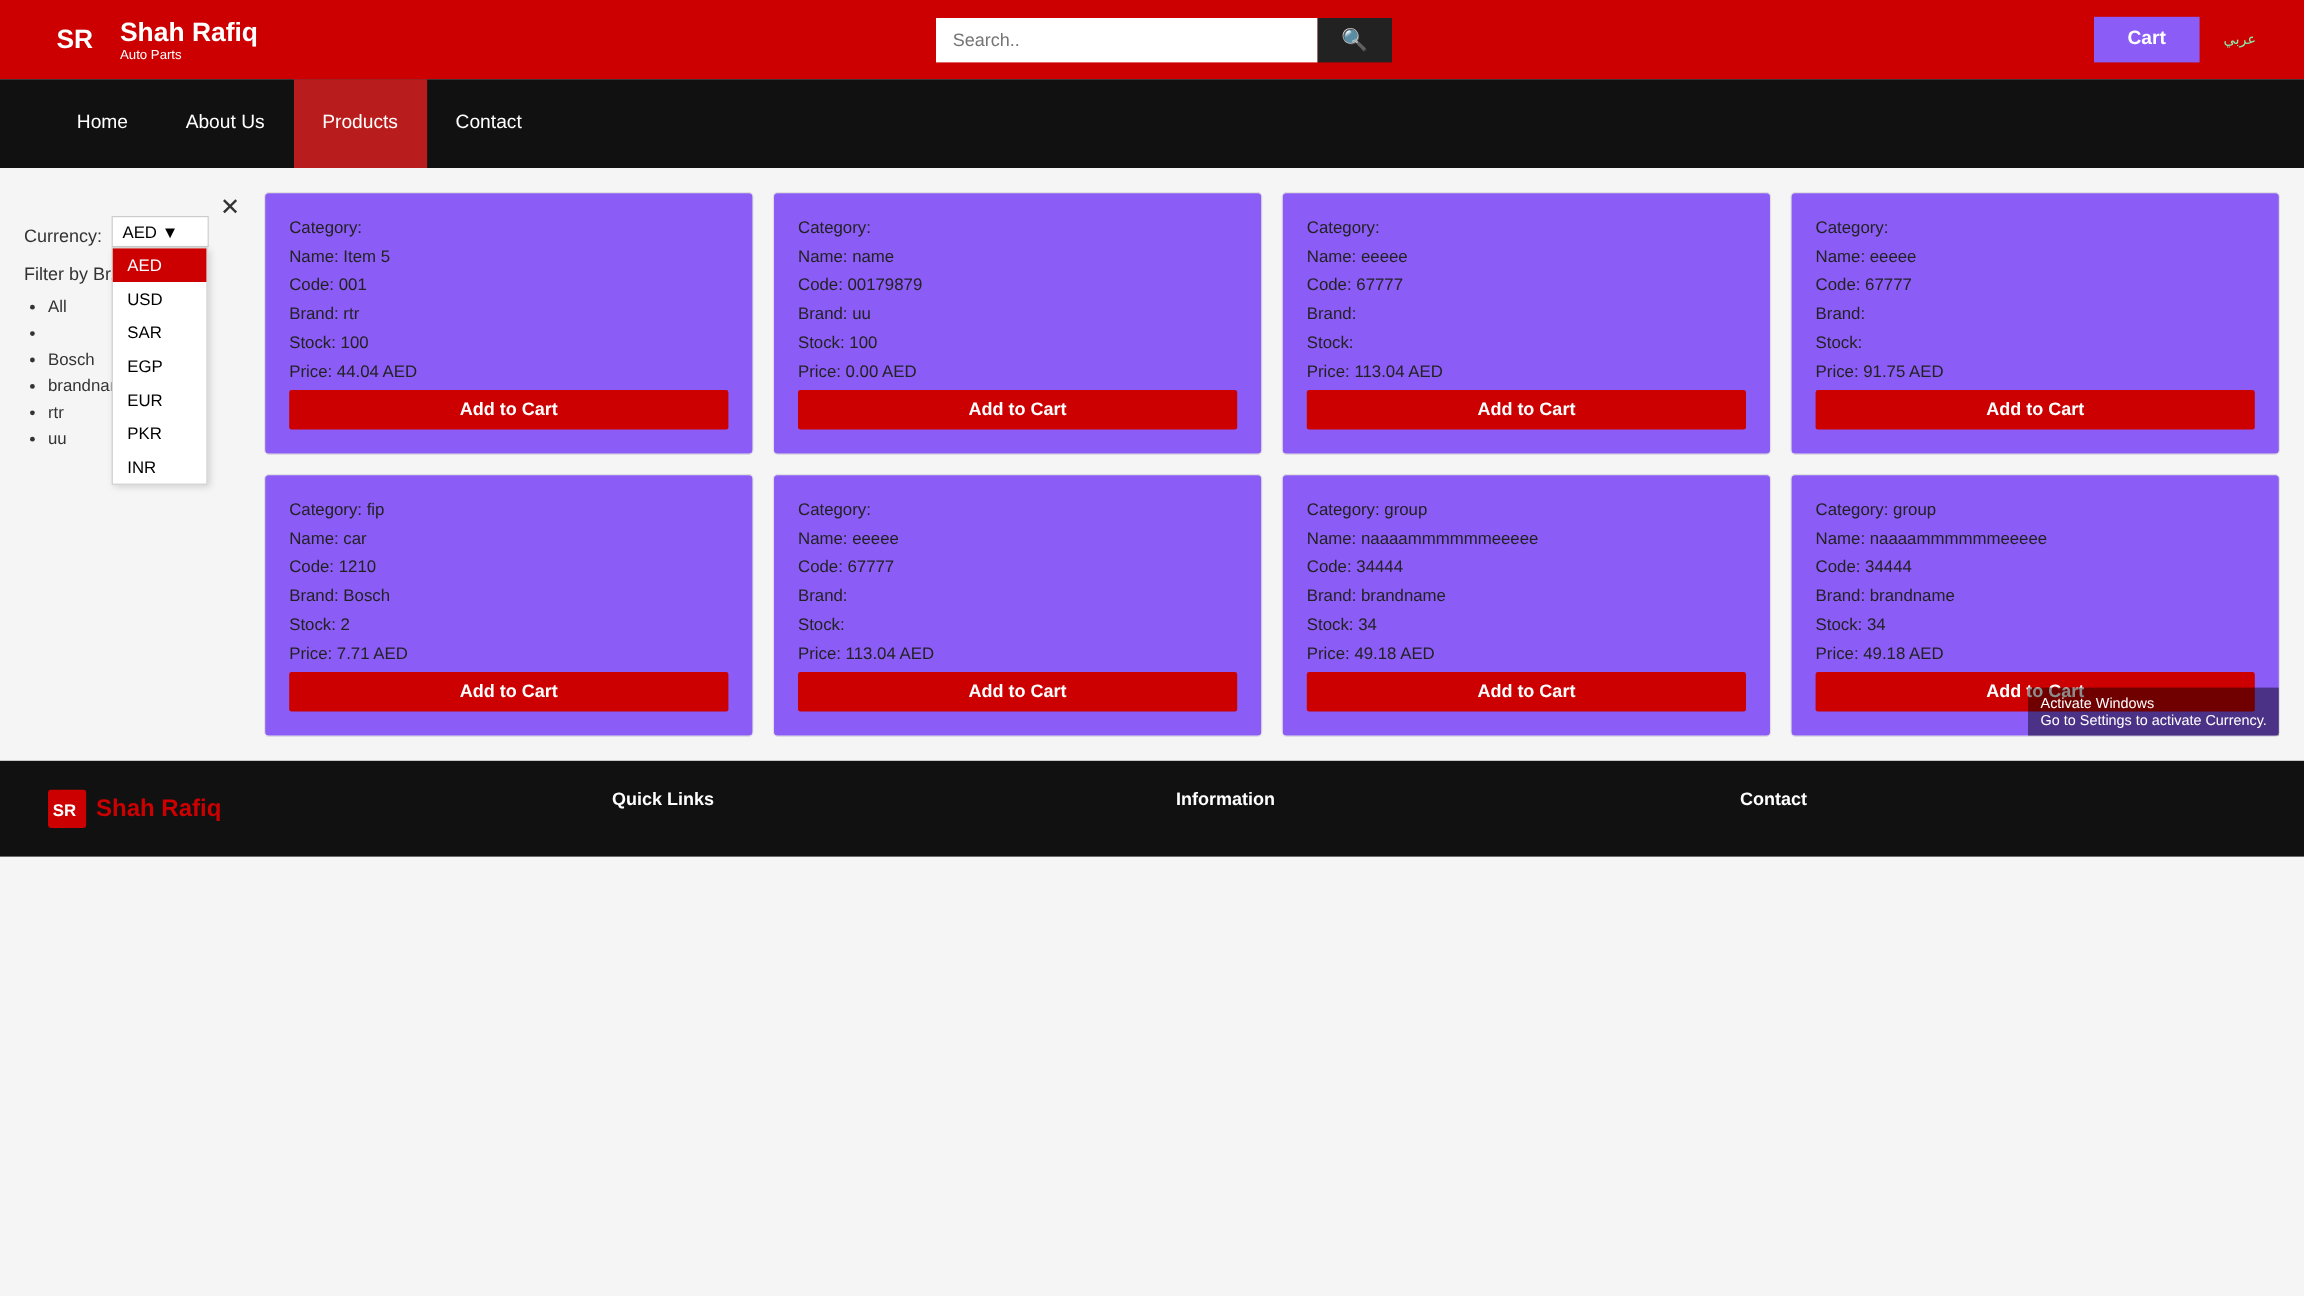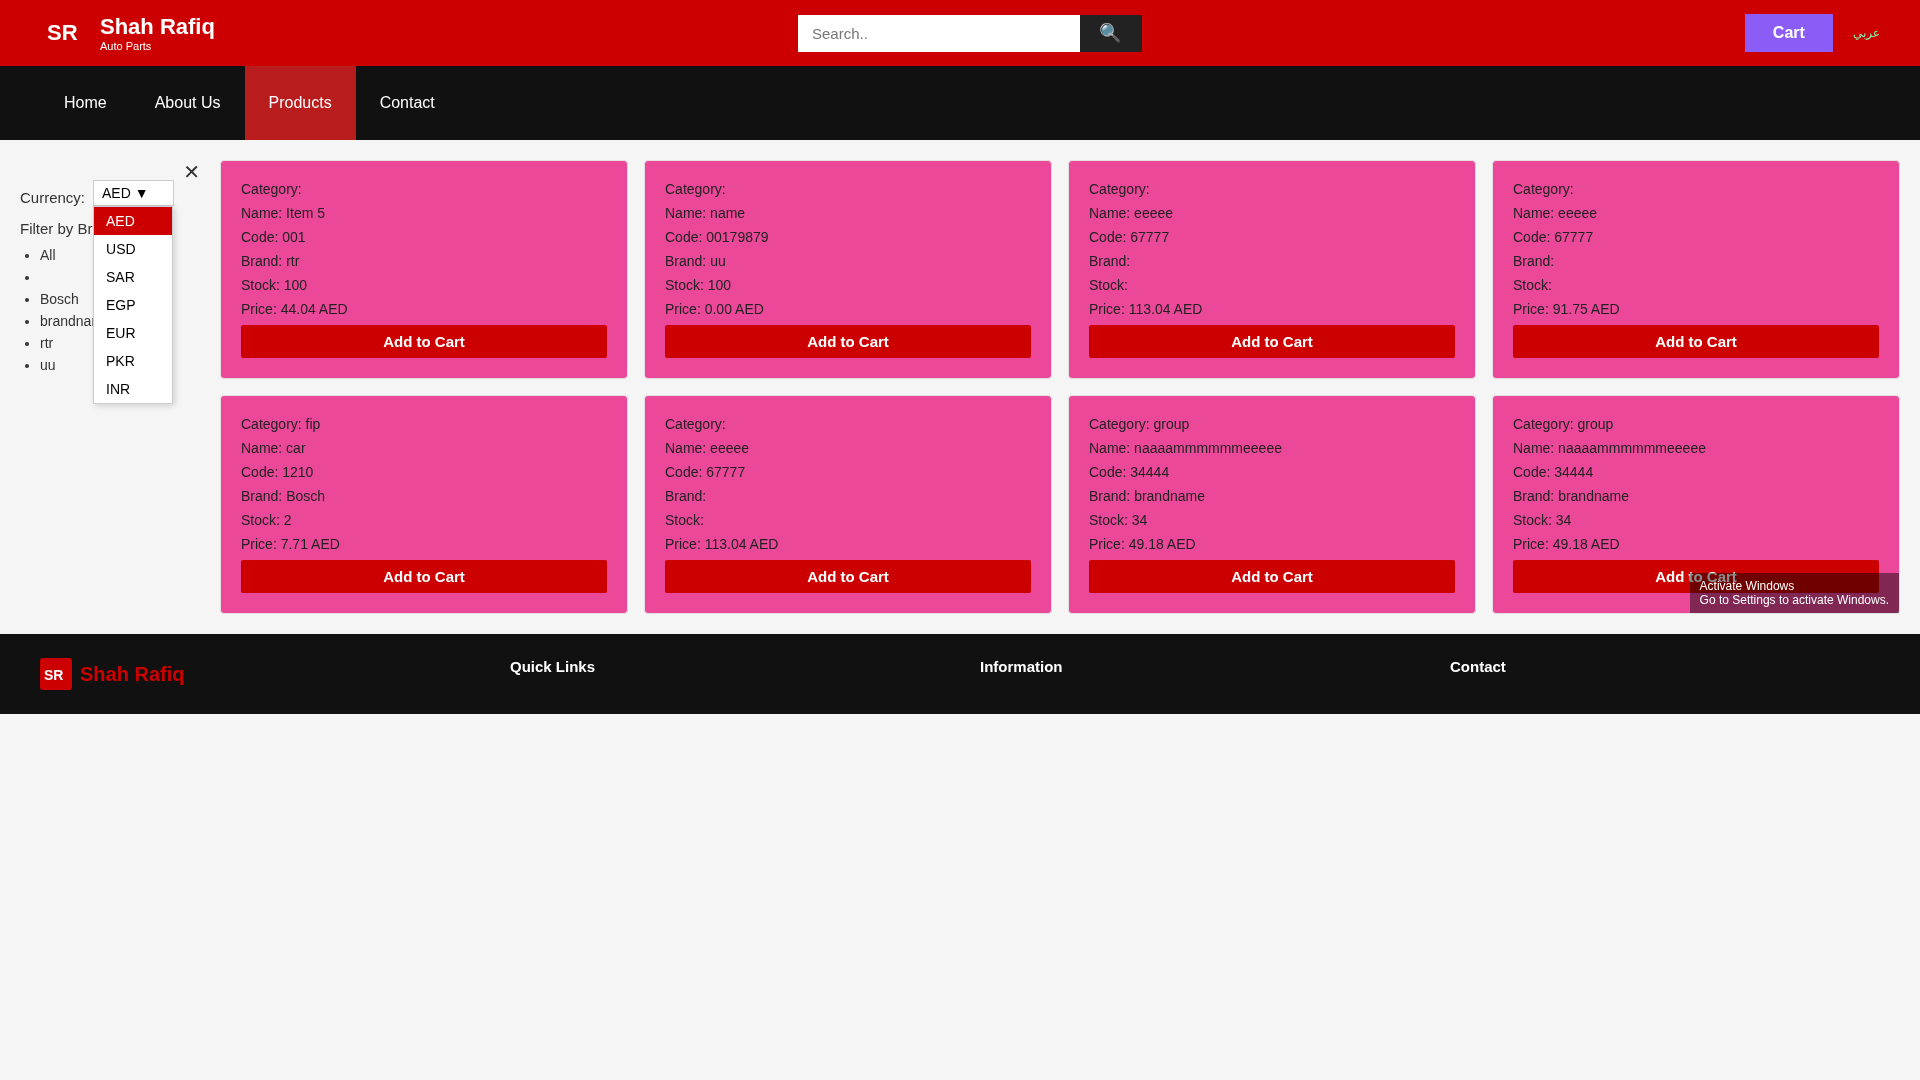--- a/index.html
+++ b/index.html
@@ -30,21 +30,21 @@
       font-size: 11px;
       font-weight: normal;
     }
     .search-area {
       flex: 1;
       display: flex;
       justify-content: center;
     }
     .search-box {
       display: flex;
-      width: 344px;
+      width: 380px;
     }
     .search-input {
       flex: 1;
       padding: 10px 14px;
       border: none;
       font-size: 15px;
       outline: none;
     }
     .search-btn {
       background: #222;
@@ -181,21 +181,21 @@
 
     
     .products-grid {
       flex: 1;
       display: grid;
       grid-template-columns: repeat(4, 1fr);
       gap: 16px;
       align-content: start;
     }
     .product-card {
-      background: #ec4899;
+      background: #8b5cf6;
       border: 1px solid #e0e0e0;
       border-radius: 4px;
       padding: 20px;
       display: flex;
       flex-direction: column;
       gap: 8px;
       justify-content: flex-end;
     }
     .product-field {
       font-size: 14px;
@@ -384,21 +384,21 @@
       <div class="product-field">Category: group</div>
       <div class="product-field">Name: naaaammmmmmeeeee</div>
       <div class="product-field">Code: 34444</div>
       <div class="product-field">Brand: brandname</div>
       <div class="product-field">Stock: 34</div>
       <div class="product-field">Price: 49.18 AED</div>
       <button class="add-to-cart-btn">Add to Cart</button>
 
       <div style="position:absolute;bottom:0;right:0;background:rgba(0,0,0,0.45);color:white;padding:6px 10px;font-size:12px;pointer-events:none;">
         <div>Activate Windows</div>
-        <div>Go to Settings to activate Windows.</div>
+        <div>Go to Settings to activate Currency.</div>
       </div>
     </div>
 
   </div>
 </div>
 
 <footer class="footer">
   <div class="footer-col">
     <div class="footer-logo">
       <svg width="32" height="32" viewBox="0 0 32 32">

